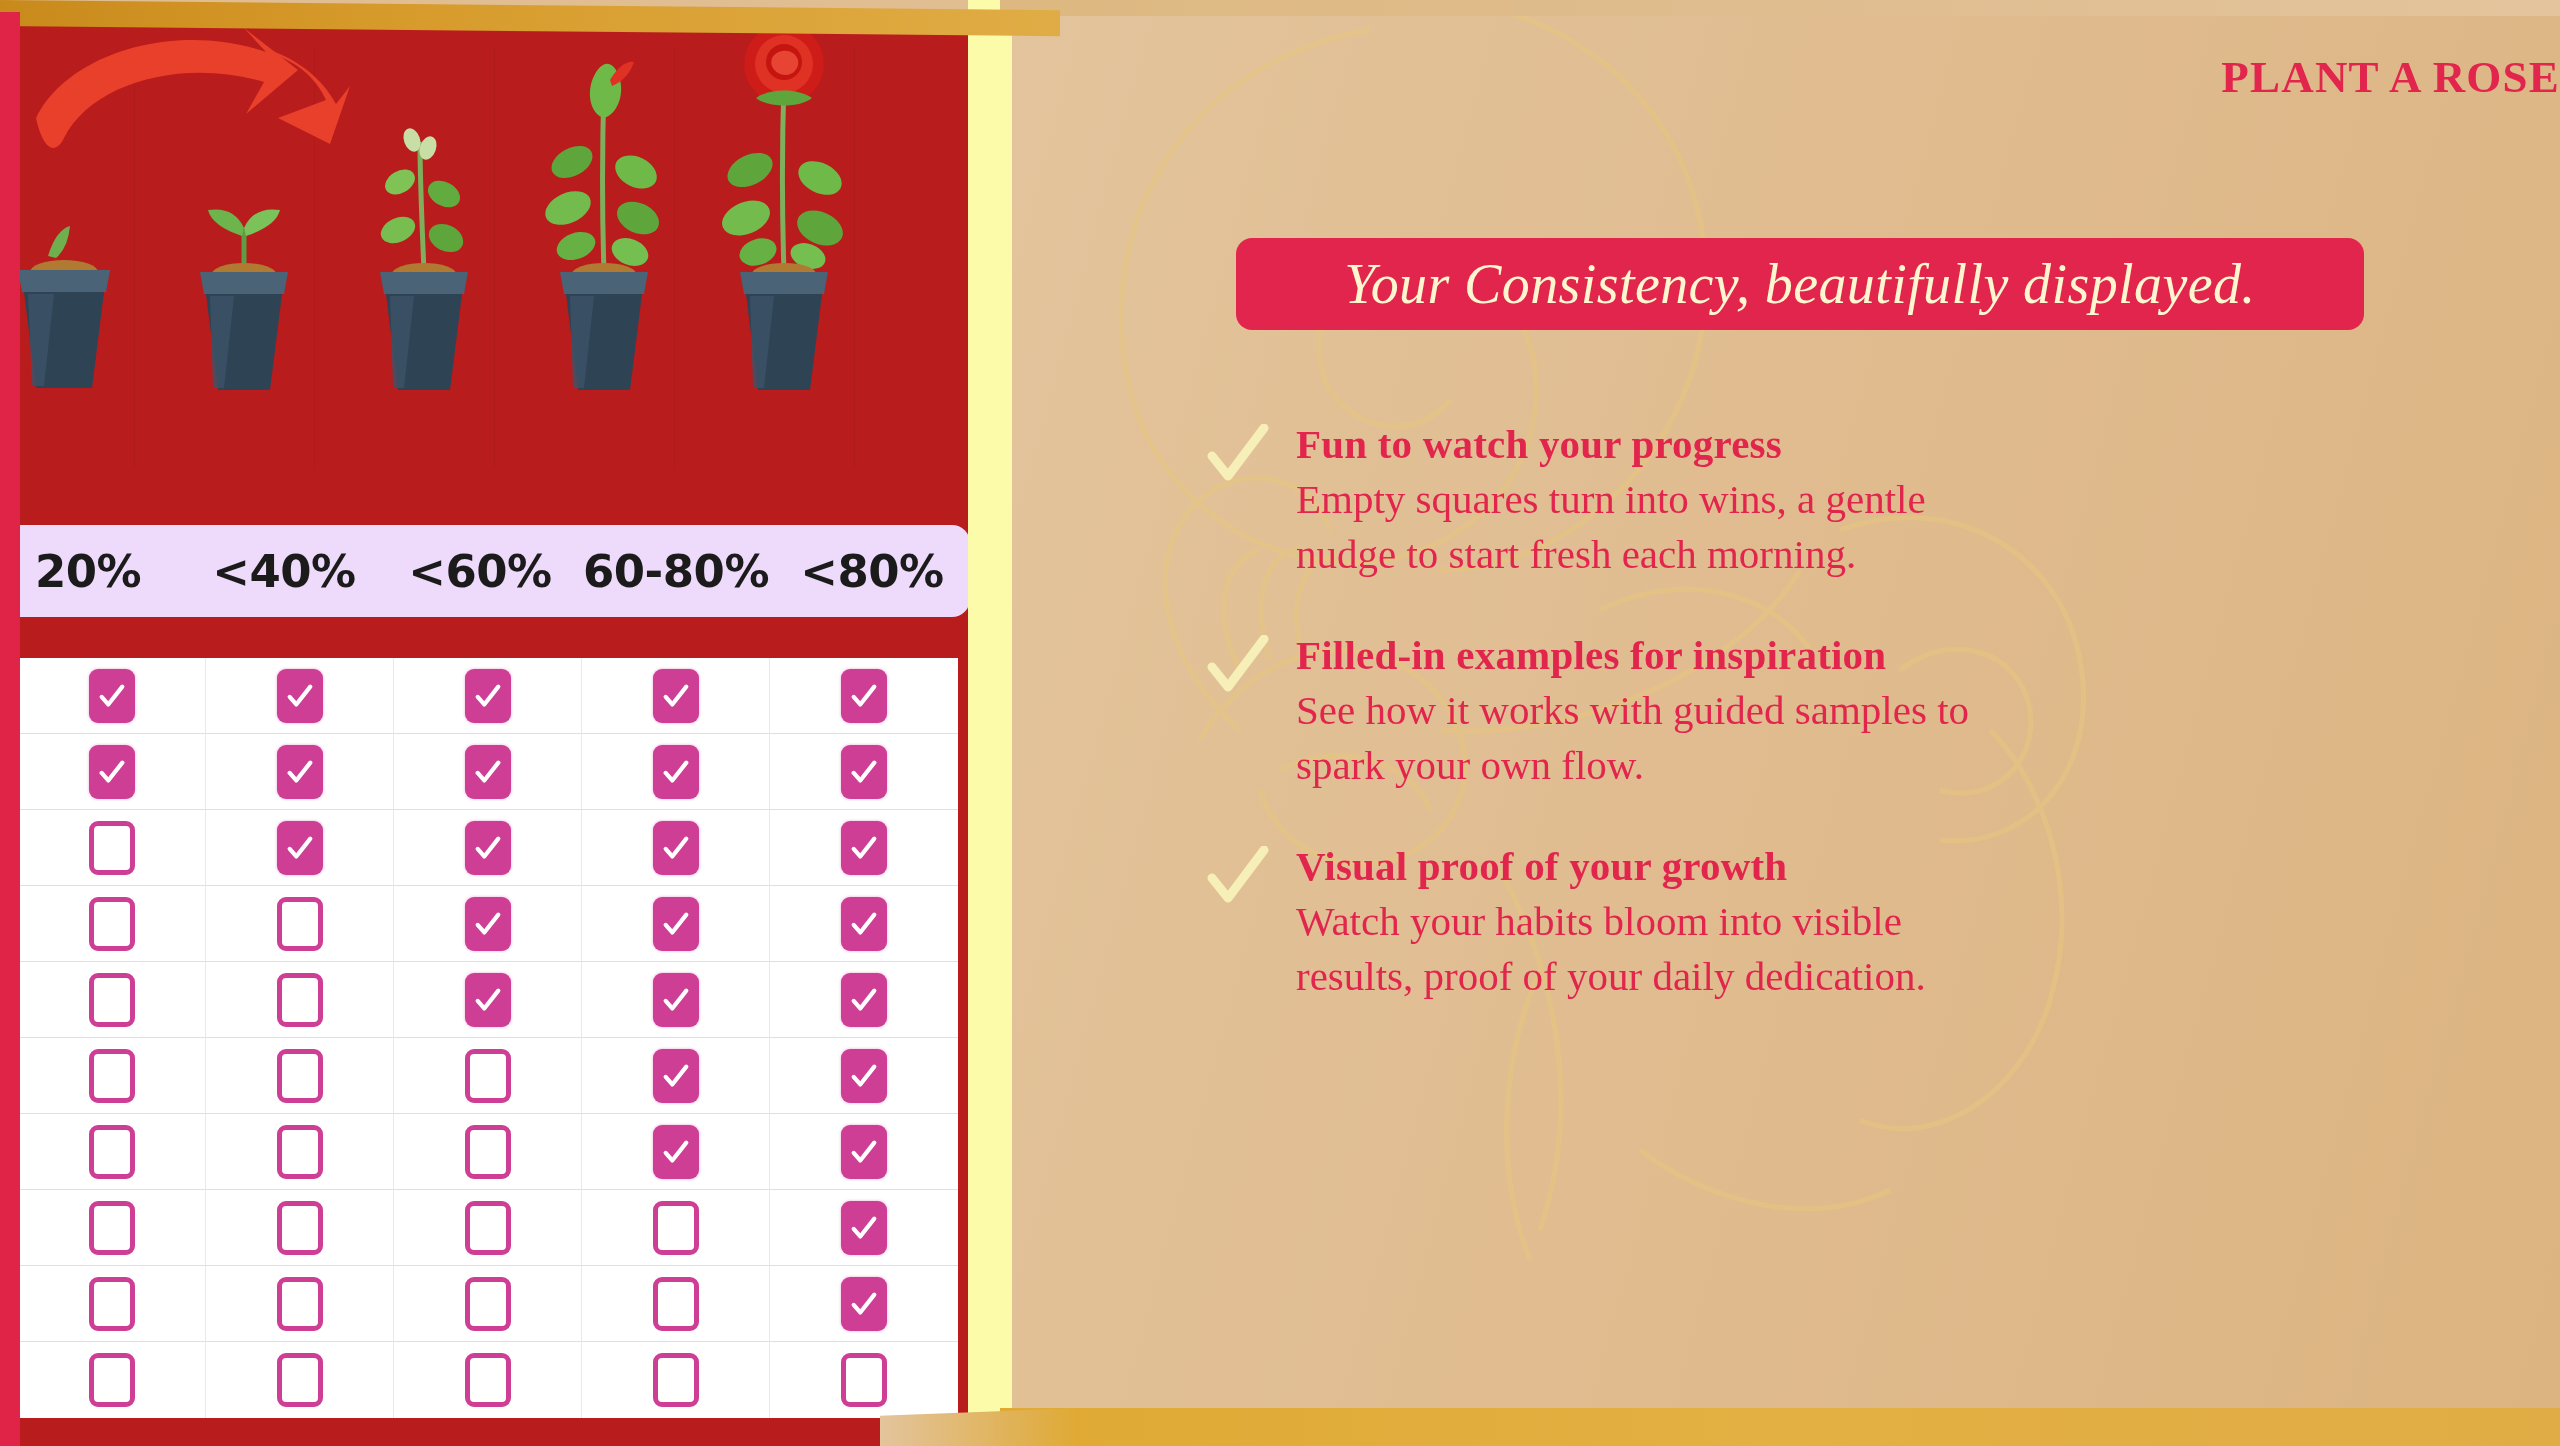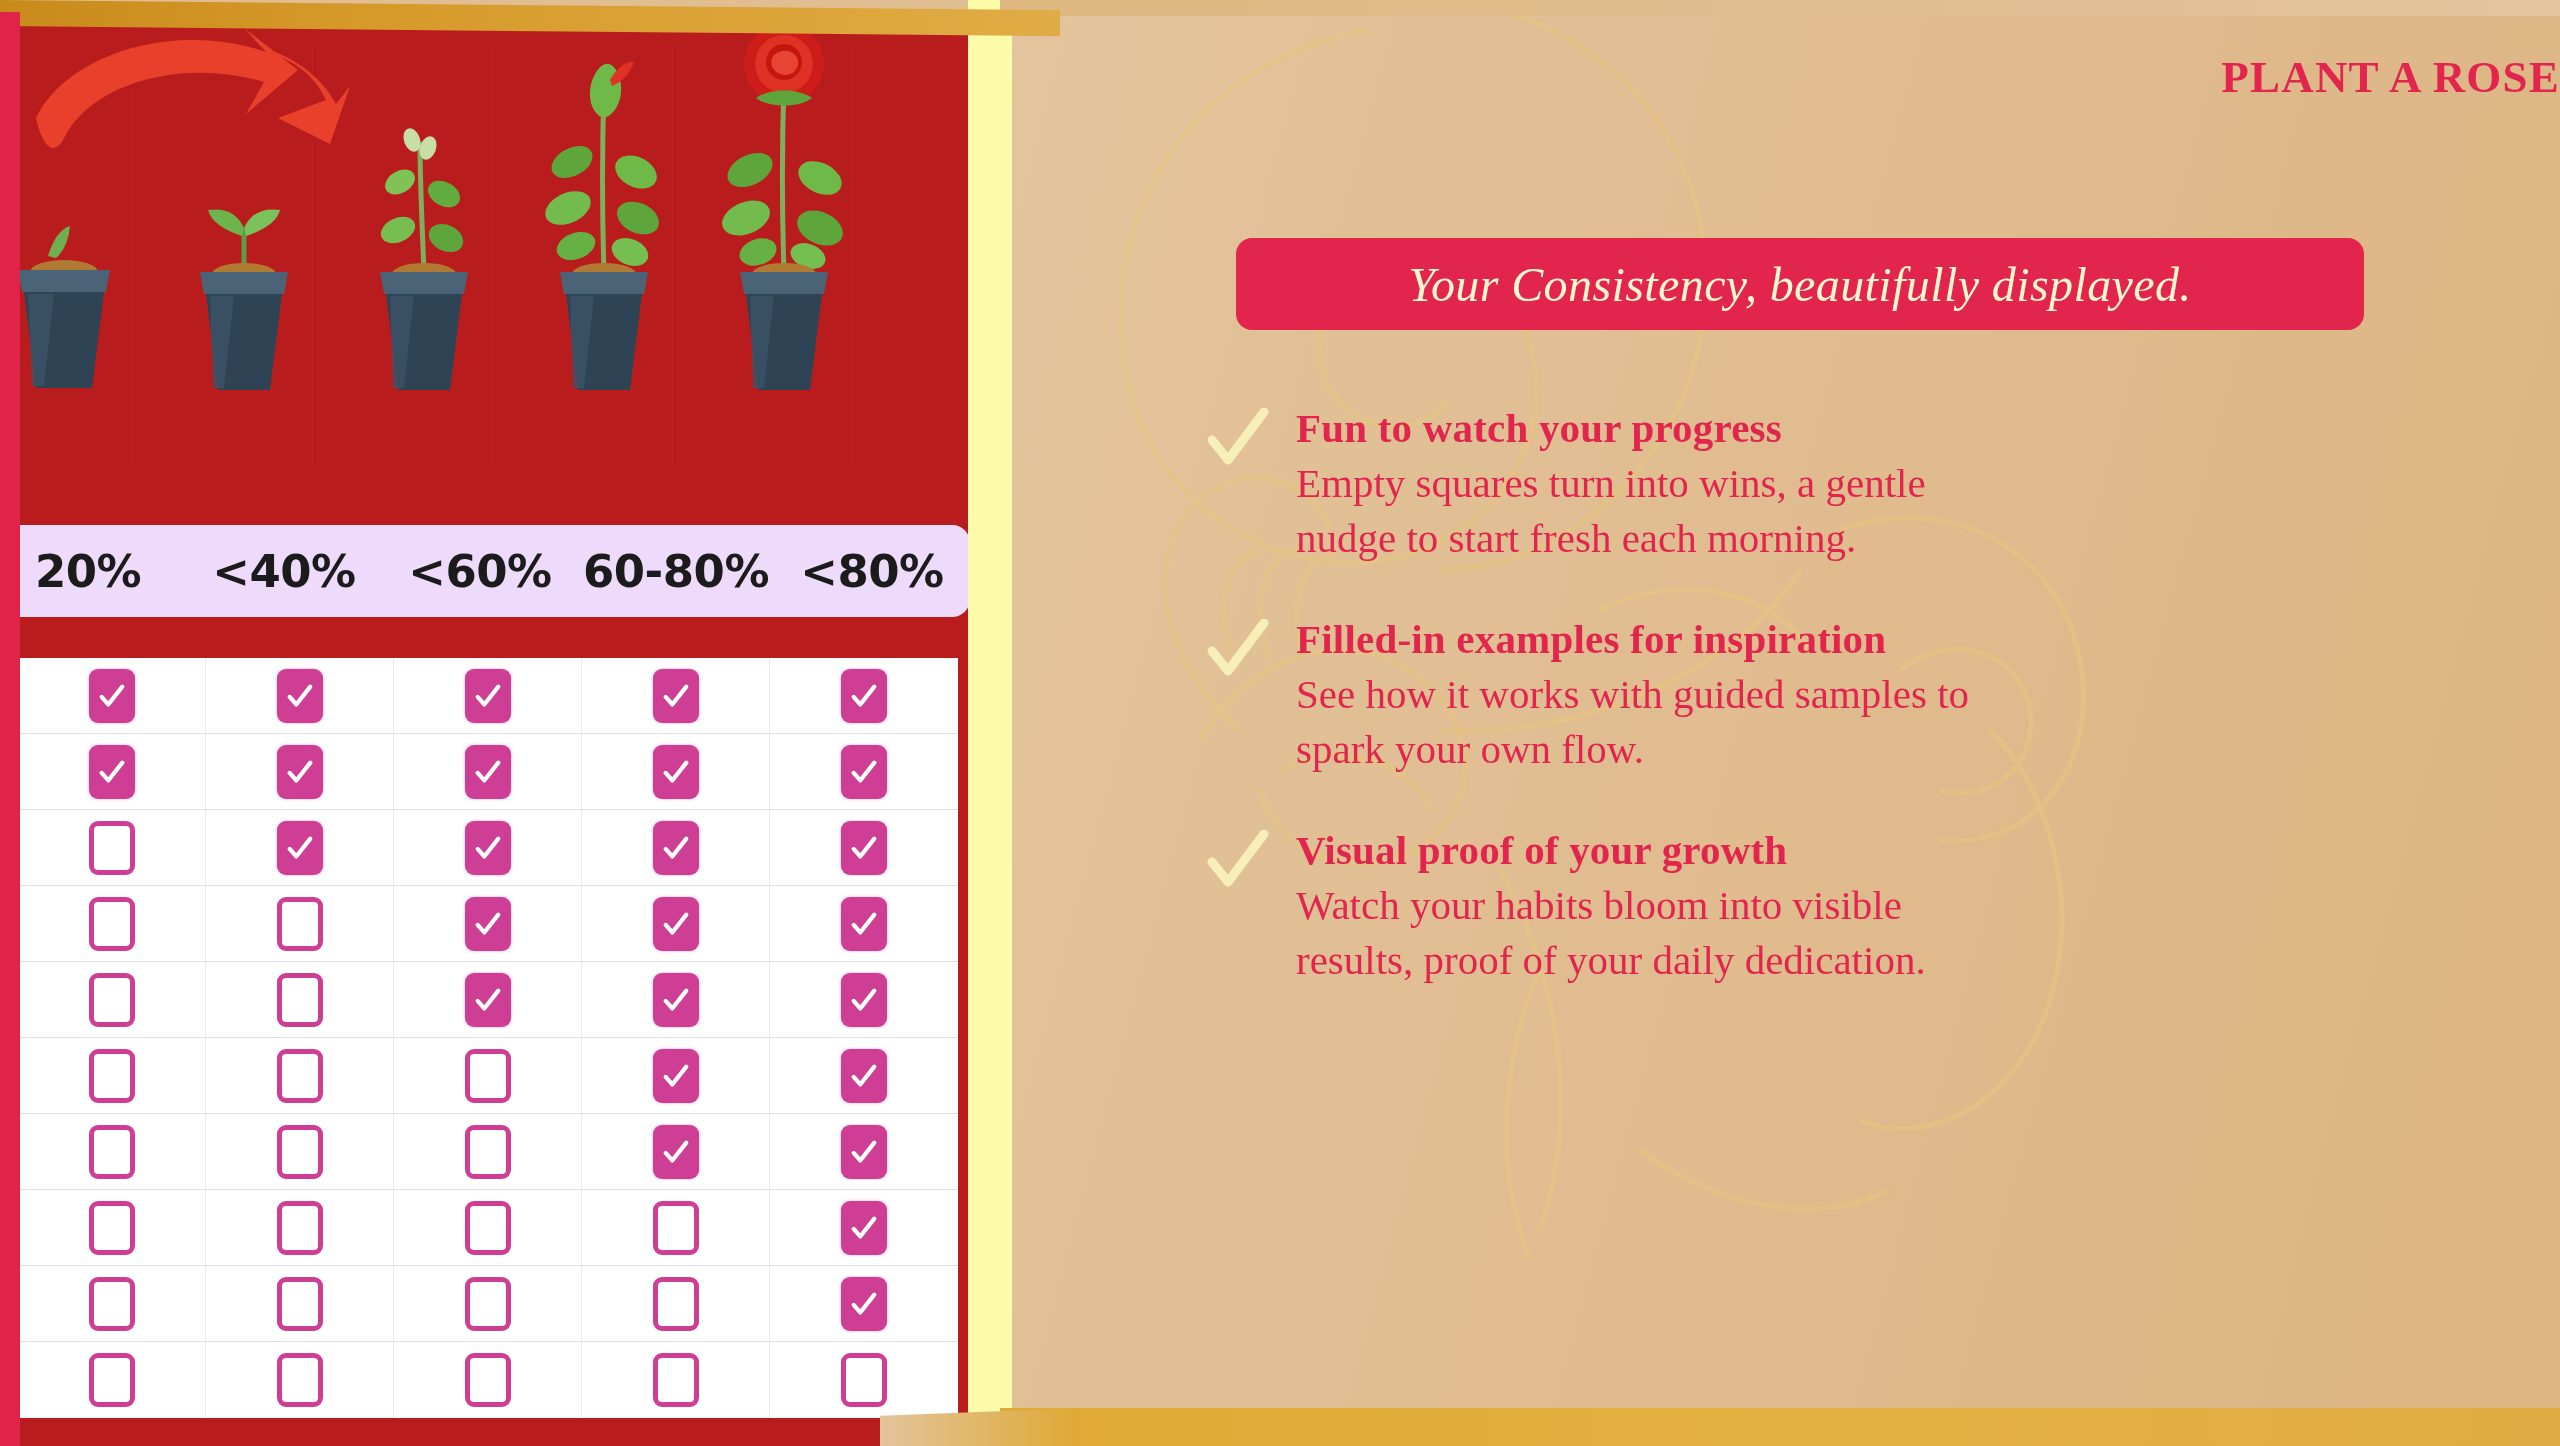--- a/index.html
+++ b/index.html
@@ -223,28 +223,28 @@
     background: #E2254D;
     border-radius: 16px;
     display: flex;
     align-items: center;
     justify-content: center;
   }
   #tagline-band .txt {
     color: #FDF6CE;
     font-family: "Liberation Serif", serif;
     font-style: italic;
-    font-size: 48px;
+    font-size: 56px;
     letter-spacing: .4px;
     white-space: nowrap;
   }
 
   #features {
     position: absolute;
-    left: 200px; top: 404px;
+    left: 200px; top: 420px;
     width: 1330px;
   }
   .feature {
     position: relative;
     padding-left: 96px;
     margin-bottom: 50px;
   }
   .feature .check-icon {
     position: absolute;
     left: 6px; top: 4px;

